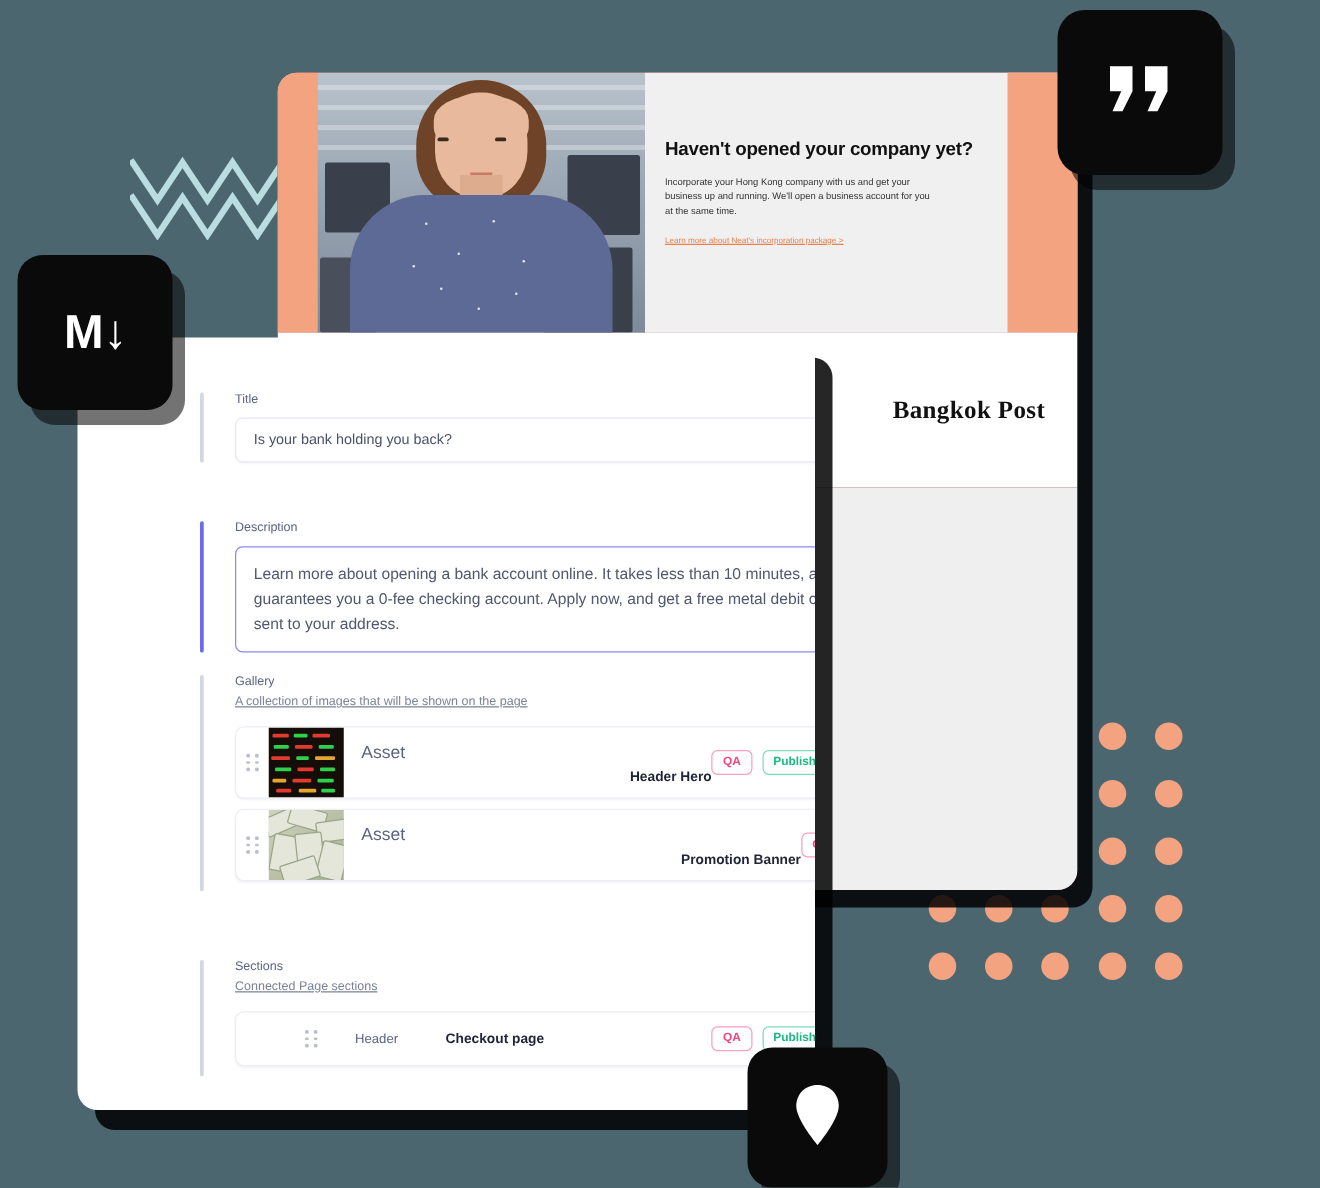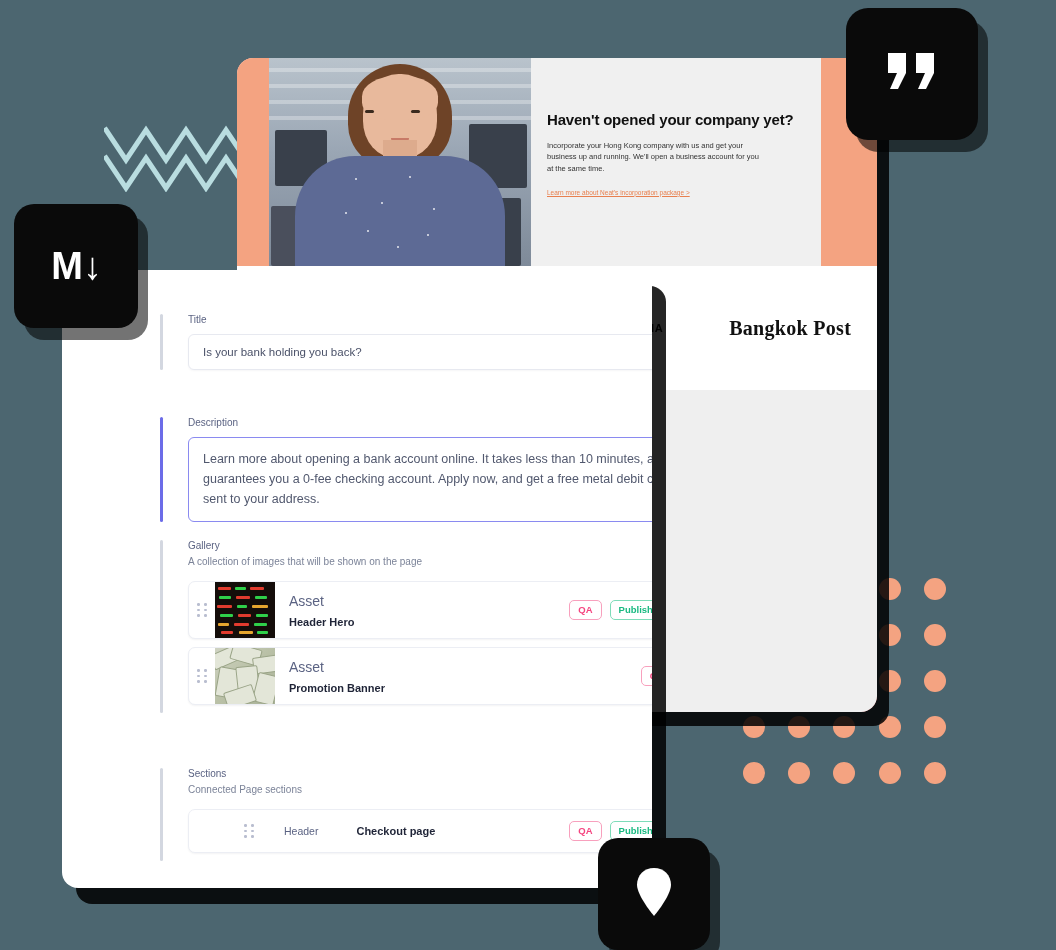--- a/index.html
+++ b/index.html
@@ -48,21 +48,21 @@
     font-size: 38px;
     letter-spacing: -1px;
     display: flex;
     align-items: center;
     gap: 1px;
   }
 
   
   .back-card {
     position: absolute;
-    left: 237px;
+    left: 222px;
     top: 58px;
     width: 640px;
     height: 654px;
     background: #7f1d1d;
     border-radius: 16px;
     overflow: hidden;
     z-index: 10;
     box-shadow: 12px 14px 0 rgba(0,0,0,0.85);
   }
 
@@ -167,20 +167,21 @@
     font-size: 10px;
     color: #5b6383;
     font-weight: 400;
     margin-bottom: 9px;
   }
   .field-sub {
     font-size: 10px;
     color: #7b8398;
     margin-top: -4px;
     margin-bottom: 14px;
+    text-decoration: underline;
   }
 
   .text-input {
     width: 500px;
     background: #fff;
     border: 1px solid #e7e9f0;
     border-radius: 6px;
     padding: 11px 14px;
     font-size: 11.5px;
     color: #4a5168;
@@ -226,21 +227,21 @@
   .thumb { width: 60px; height: 56px; flex: 0 0 60px; overflow: hidden; position: relative; }
 
   .thumb-ticker { background: #140d0a; position: relative; }
   .tk-cell { position: absolute; height: 3px; border-radius: 1px; }
 
   .thumb-money { background: linear-gradient(135deg,#cfd3c2 0%,#b9c0a6 50%,#a9b298 100%); position: relative; }
   .bill { position: absolute; background: #e3e6d8; border: 1px solid #9aa487; border-radius: 2px; }
 
   .row-body { flex: 1; padding: 0 0 0 14px; display: flex; flex-direction: column; justify-content: center; gap: 7px; }
   .row-kind { font-size: 14px; color: #5b6383; }
-  .row-title { font-size: 11px; color: #1f2437; font-weight: 700; }
+  .row-title { font-size: 11px; color: #1f2437; font-weight: 700; text-align: right; }
 
   .row-inline { flex: 1; display: flex; align-items: center; gap: 38px; padding-left: 22px; }
   .row-inline .row-kind { font-size: 10.5px; color: #5b6383; font-weight: 400; }
   .row-inline .row-title { font-size: 11px; color: #1f2437; font-weight: 700; }
 
   .row-badges { display: flex; align-items: center; gap: 8px; padding-right: 14px; }
   .pill {
     font-size: 9.5px;
     font-weight: 700;
     border-radius: 5px;

